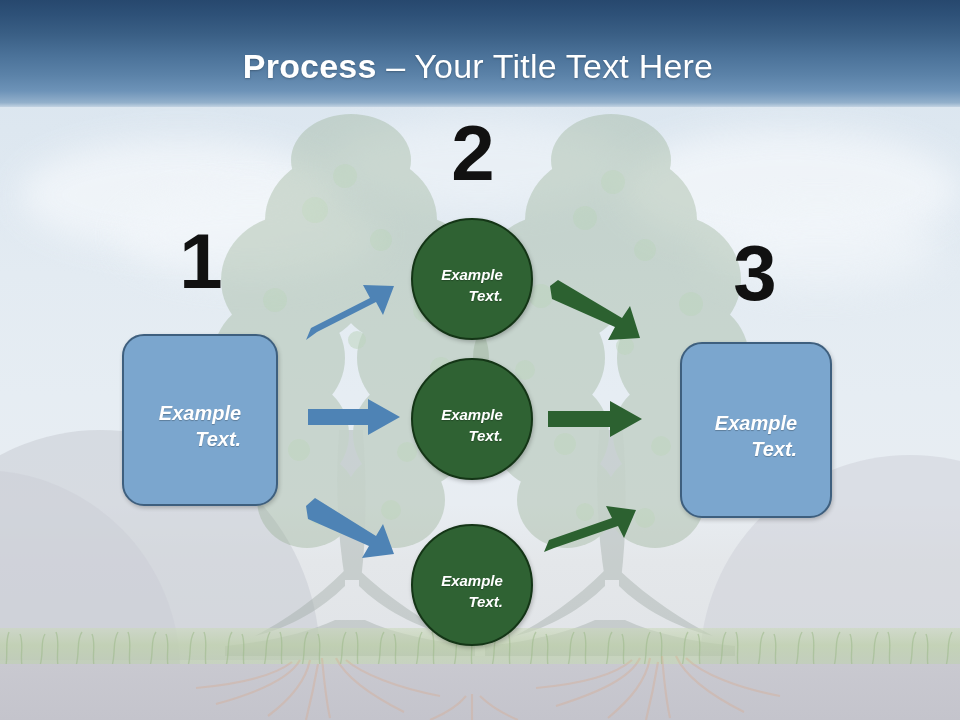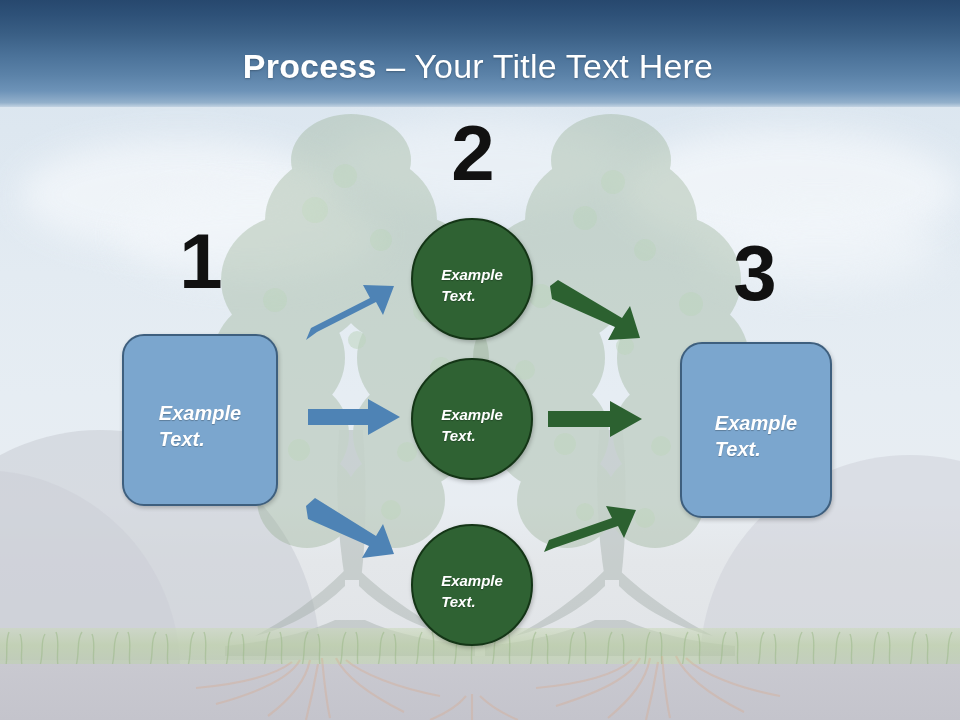--- a/index.html
+++ b/index.html
@@ -145,21 +145,21 @@
     display: flex;
     align-items: center;
     justify-content: center;
   }
   .box.left  { left: 122px; top: 334px; width: 156px; height: 172px; }
   .box.right { left: 680px; top: 342px; width: 152px; height: 176px; }
   .box-text, .circle-text {
     color: #ffffff;
     font-weight: bold;
     font-style: italic;
-    text-align: left;
+    text-align: right;
     line-height: 26px;
     text-shadow: 0 1px 1px rgba(0,0,0,.25);
     white-space: pre-line;
     margin-top: 12px;
   }
   .box-text { font-size: 20px; }
 
   
   .circle {
     position: absolute;

